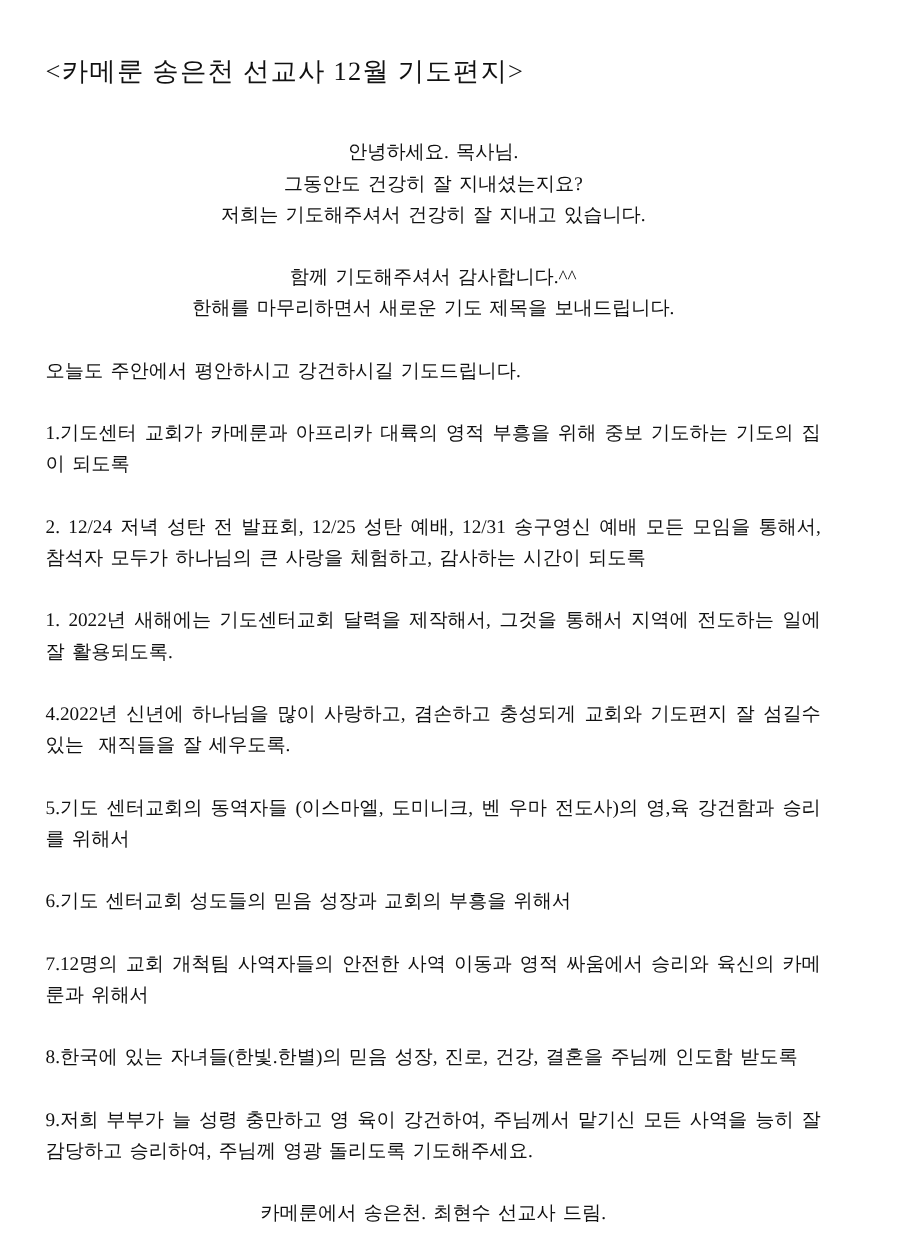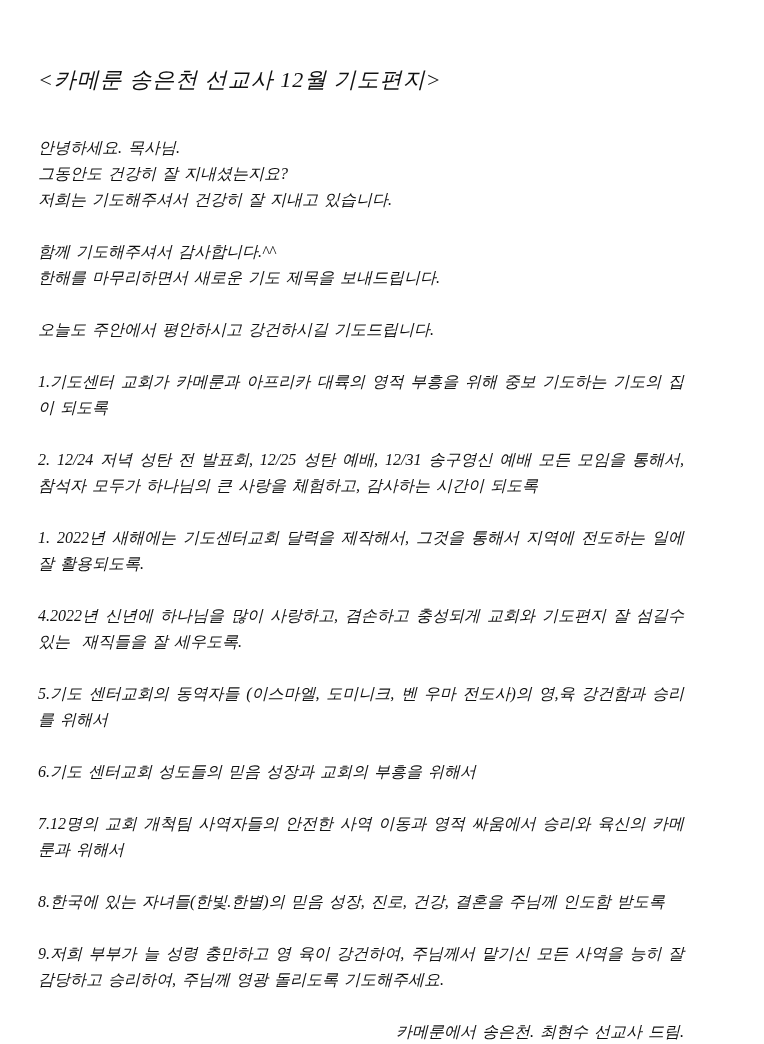--- a/index.html
+++ b/index.html
@@ -8,23 +8,22 @@
     background: #ffffff;
   }
   .page {
     position: relative;
     width: 710px;
     height: 1044px;
     background: #ffffff;
     color: #111111;
     font-family: "Liberation Serif", "DejaVu Serif", serif;
     box-sizing: border-box;
-    padding: 64px 26px 0 38px;
+    padding: 44px 26px 0 38px;
     overflow: hidden;
-    font-style: italic;
   }
   .doc-title {
     font-size: 22px;
     line-height: 32px;
     letter-spacing: 1px;
     margin: 0 0 39px 0;
     font-weight: normal;
     white-space: pre;
   }
   .para {
@@ -35,24 +34,25 @@
     word-spacing: 2px;
     white-space: pre-wrap;
   }
   .para.lines {
     text-align: left;
     white-space: normal;
   }
   .para.lines .line {
     display: block;
     white-space: pre;
+    text-align: center;
   }
   .closing {
     margin-bottom: 0;
-    text-align: right;
+    text-align: center;
   }
 </style>
 </head>
 <body>
 
 <div class="page">
 
   <h1 class="doc-title">&lt;카메룬 송은천 선교사 12월 기도편지&gt;</h1>
 
   <div class="para lines">

